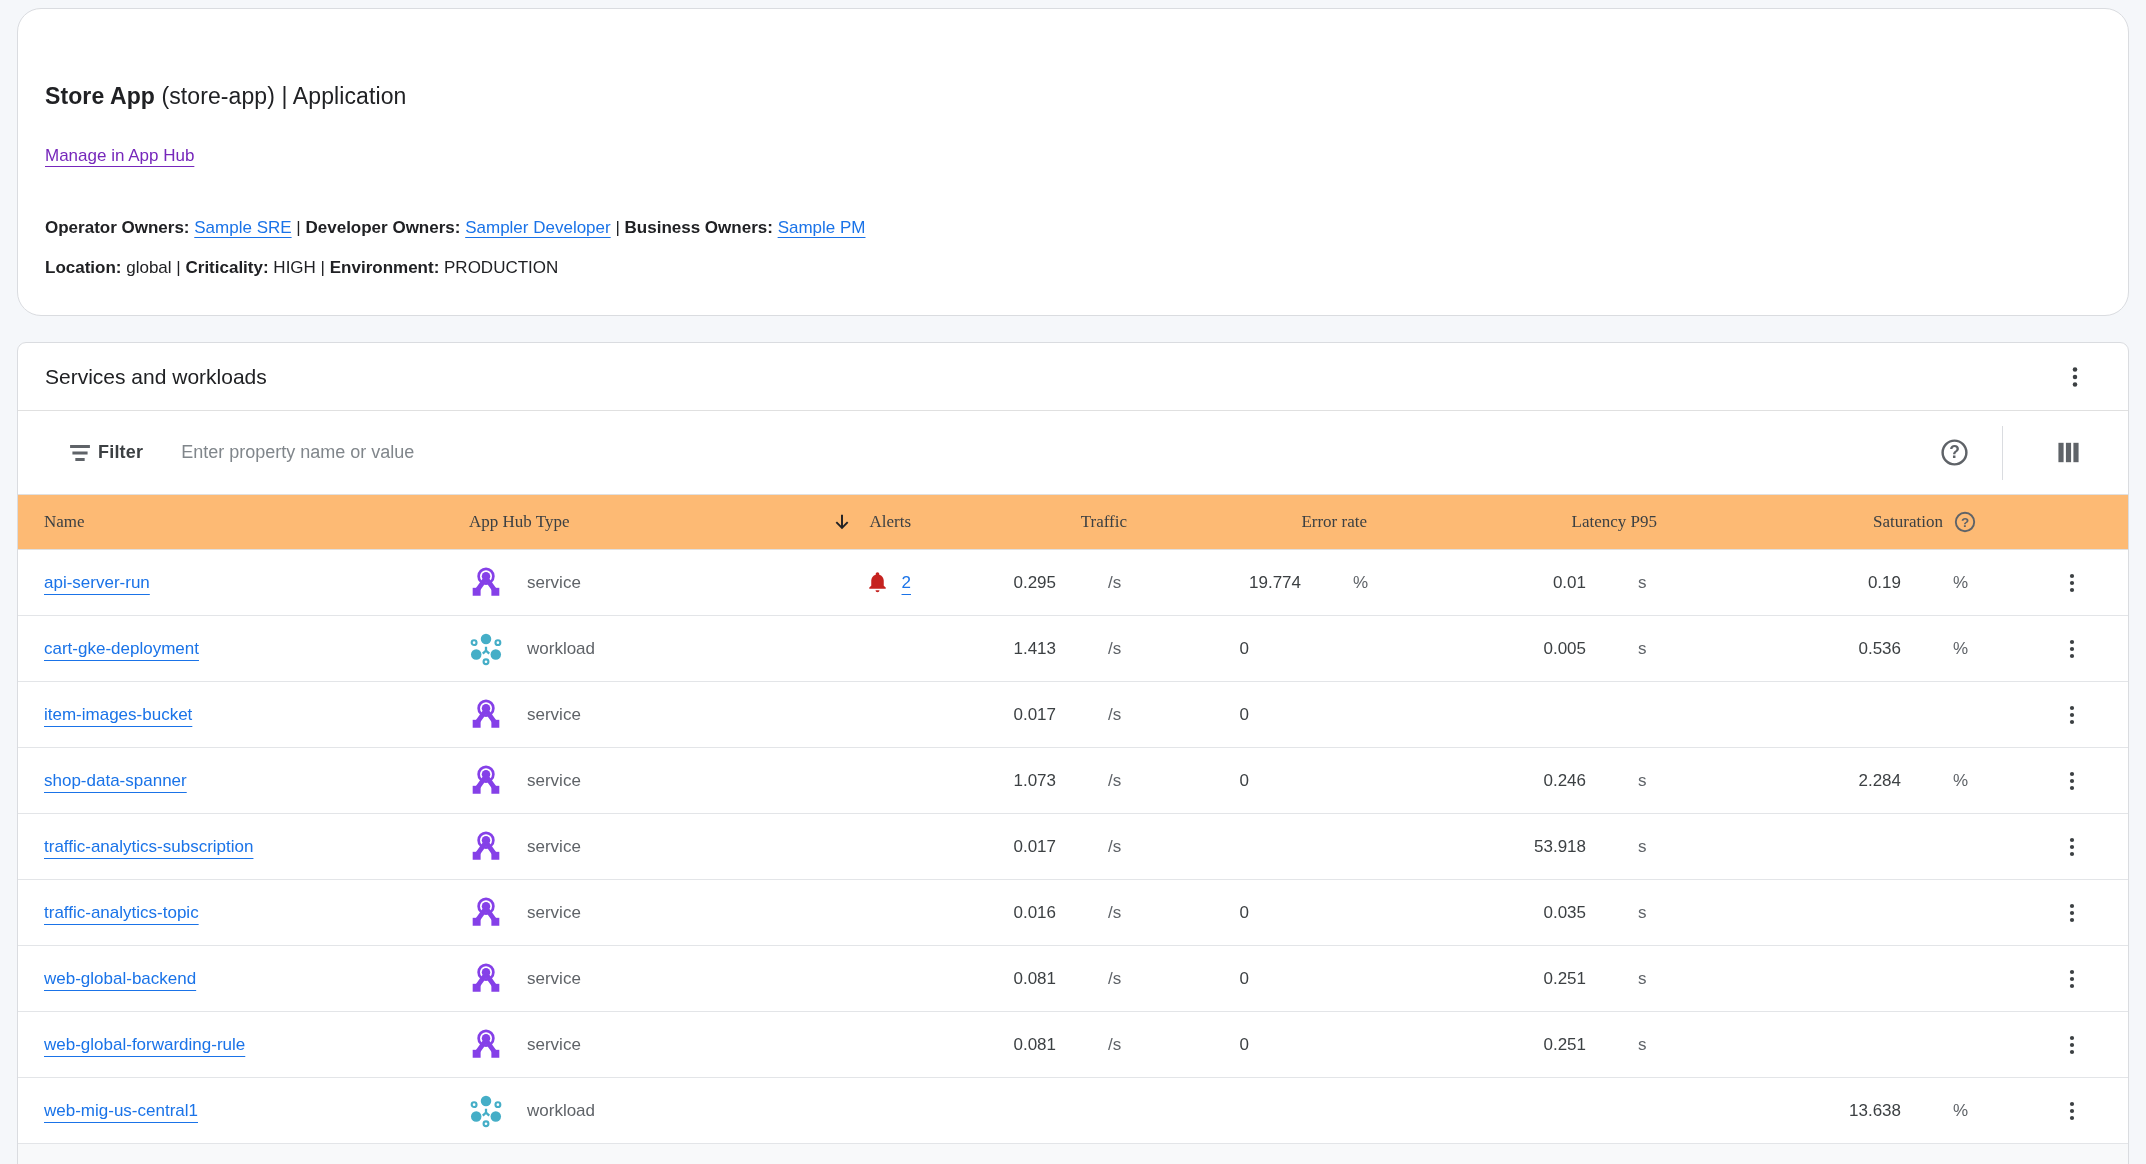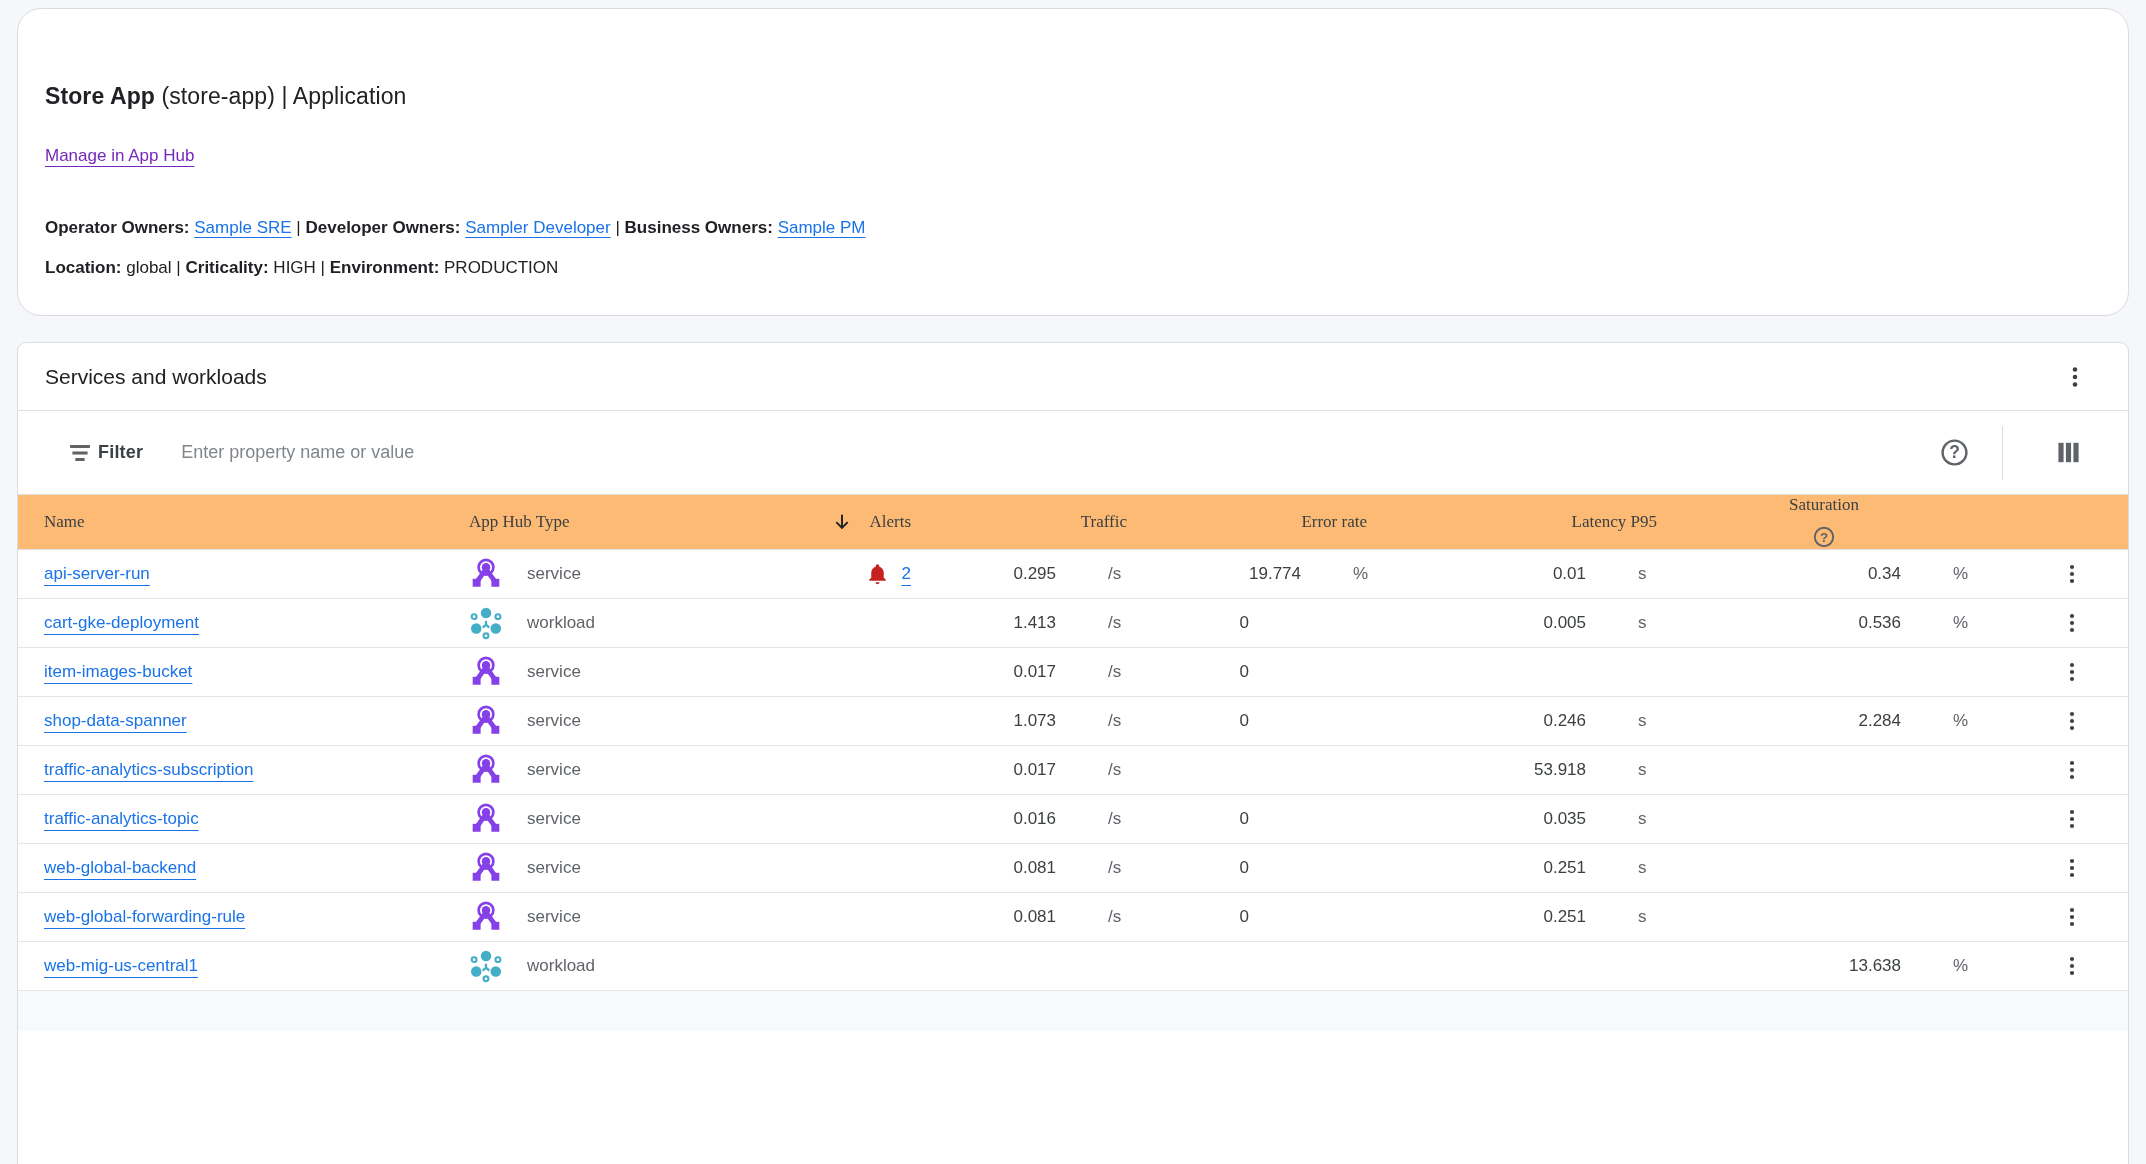--- a/index.html
+++ b/index.html
@@ -56,24 +56,24 @@
     align-items:center;padding-left:26px;box-sizing:border-box;
   }
   .thead{
     height:55px;background:#fdba74;border-bottom:1px solid #e0e0e0;
     font-size:17px;font-weight:500;color:#3c4043;font-family:Liberation Serif, serif;
   }
   .hc{cursor:pointer;}
   .hc-type{padding-left:8px;}
   .hc-alerts{display:flex;justify-content:flex-end;align-items:center;padding-right:5px;gap:16px;}
   .hc-num{text-align:right;padding-right:14px;}
-  .hc-sat{display:flex;justify-content:flex-end;align-items:center;gap:10px;padding-right:14px;flex-direction:column;}
+  .hc-sat{display:flex;justify-content:flex-end;align-items:center;gap:10px;padding-right:14px;}
   .sort-icon{color:#202124;}
   .help-small{color:#5f6368;}
-  .trow{height:49px;border-bottom:1px solid #e3e5e8;font-size:17px;background:#fff;}
+  .trow{height:66px;border-bottom:1px solid #e3e5e8;font-size:17px;background:#fff;}
   .name-link{
     color:#1a73e8;text-decoration:underline;text-underline-offset:6px;cursor:pointer;font-size:17px;
   }
   .c-type{display:flex;align-items:center;padding-left:8px;}
   .type-icon{width:34px;height:34px;flex:none;display:inline-flex;}
   .type-label{margin-left:24px;color:#5f6368;}
   .c-alerts{display:flex;justify-content:flex-end;align-items:center;padding-right:5px;gap:12px;}
   .alert-bell{color:#c5221f;display:inline-flex;}
   .alert-count{color:#1a73e8;text-decoration:underline;text-underline-offset:6px;cursor:pointer;}
   .c-metric{display:flex;align-items:center;gap:40px;}
@@ -221,21 +221,21 @@
         </div>
     <div class="cell c-metric">
           <span class="num">19.774</span>
           <span class="unit u-error">%</span>
         </div>
     <div class="cell c-metric">
           <span class="num">0.01</span>
           <span class="unit u-latency">s</span>
         </div>
     <div class="cell c-metric">
-          <span class="num">0.34</span>
+          <span class="num">0.19</span>
           <span class="unit u-sat">%</span>
         </div>
     <div class="cell c-kebab">
           <button class="icon-btn row-kebab">
             <svg width="24" height="24">
               <use href="#sym-kebab"></use>
             </svg>
           </button>
         </div>
   </div>

